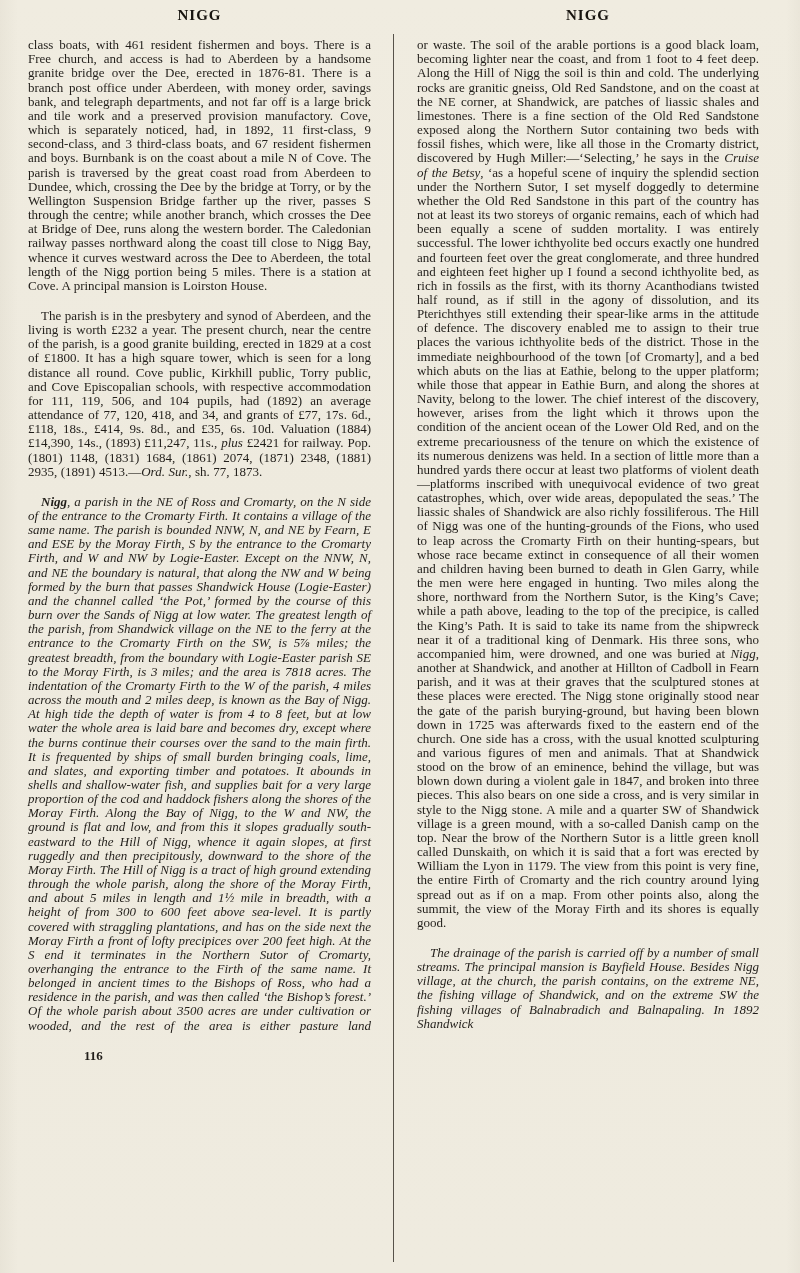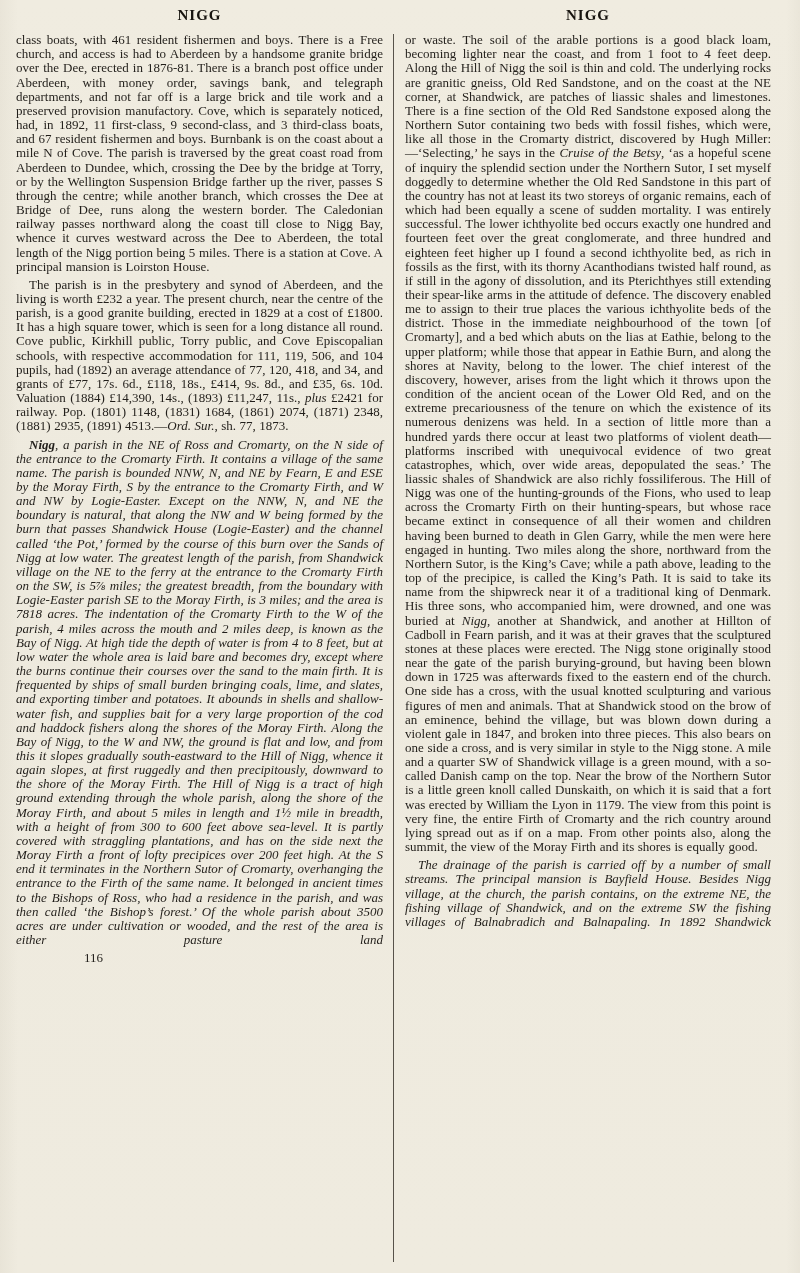--- a/index.html
+++ b/index.html
@@ -43,30 +43,30 @@
   }
   .running-head {
     text-align: center;
     font-weight: bold;
     font-size: 15px;
     letter-spacing: 1px;
     margin: 2px 0 11px 0;
     color: #17140f;
   }
   p.entry {
-    margin: 4px;
+    margin: 16px;
     text-align: justify;
     word-spacing: 0.02em;
   }
   p.indent { text-indent: 13px; }
   p.runon-end { text-align-last: justify; font-style: italic; }
   .b { font-weight: bold; }
   .i { font-style: italic; }
   .page-number {
-    font-weight: normal;
+    font-weight: bold;
     margin-top: 0px;
     padding-left: 72px;
     font-size: 13px;
   }
 </style>
 </head>
 <body>
 
 <div class="page">
   <div class="columns">

